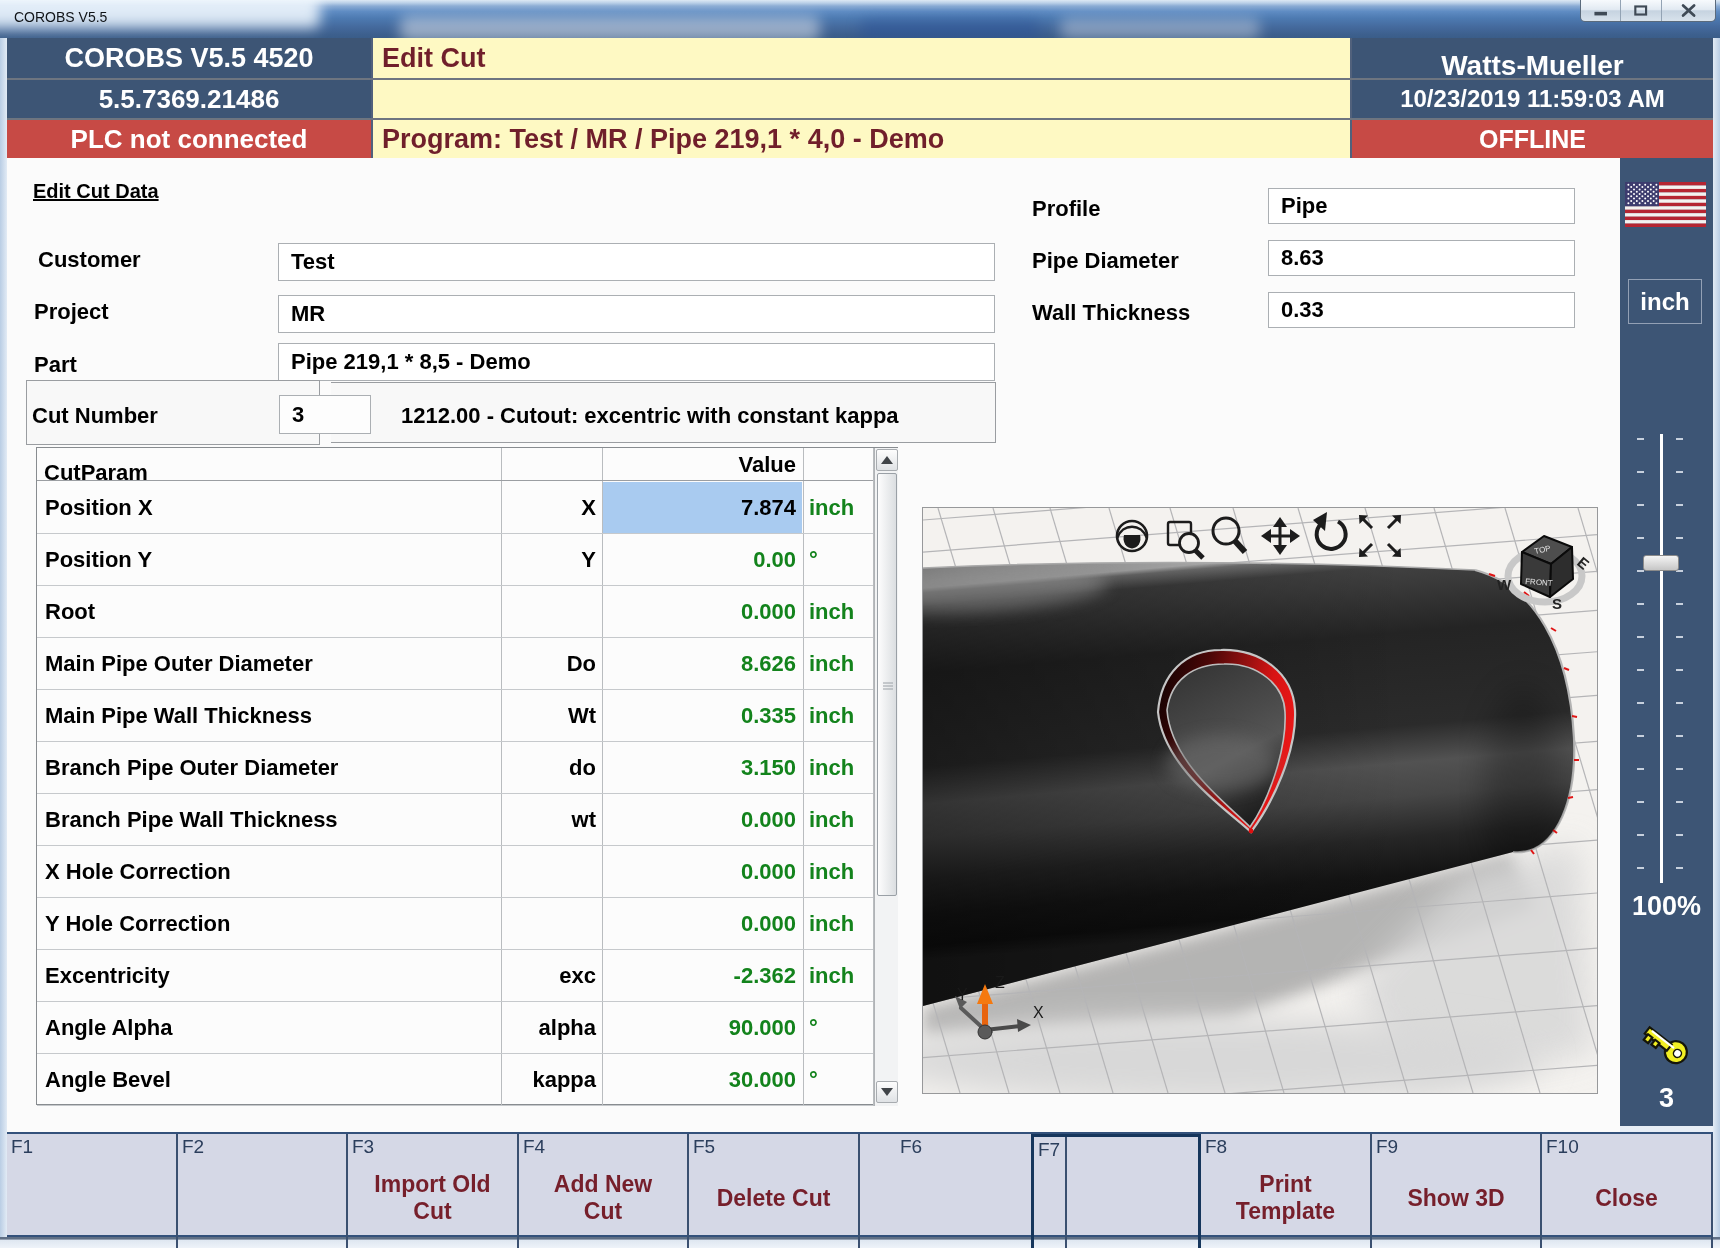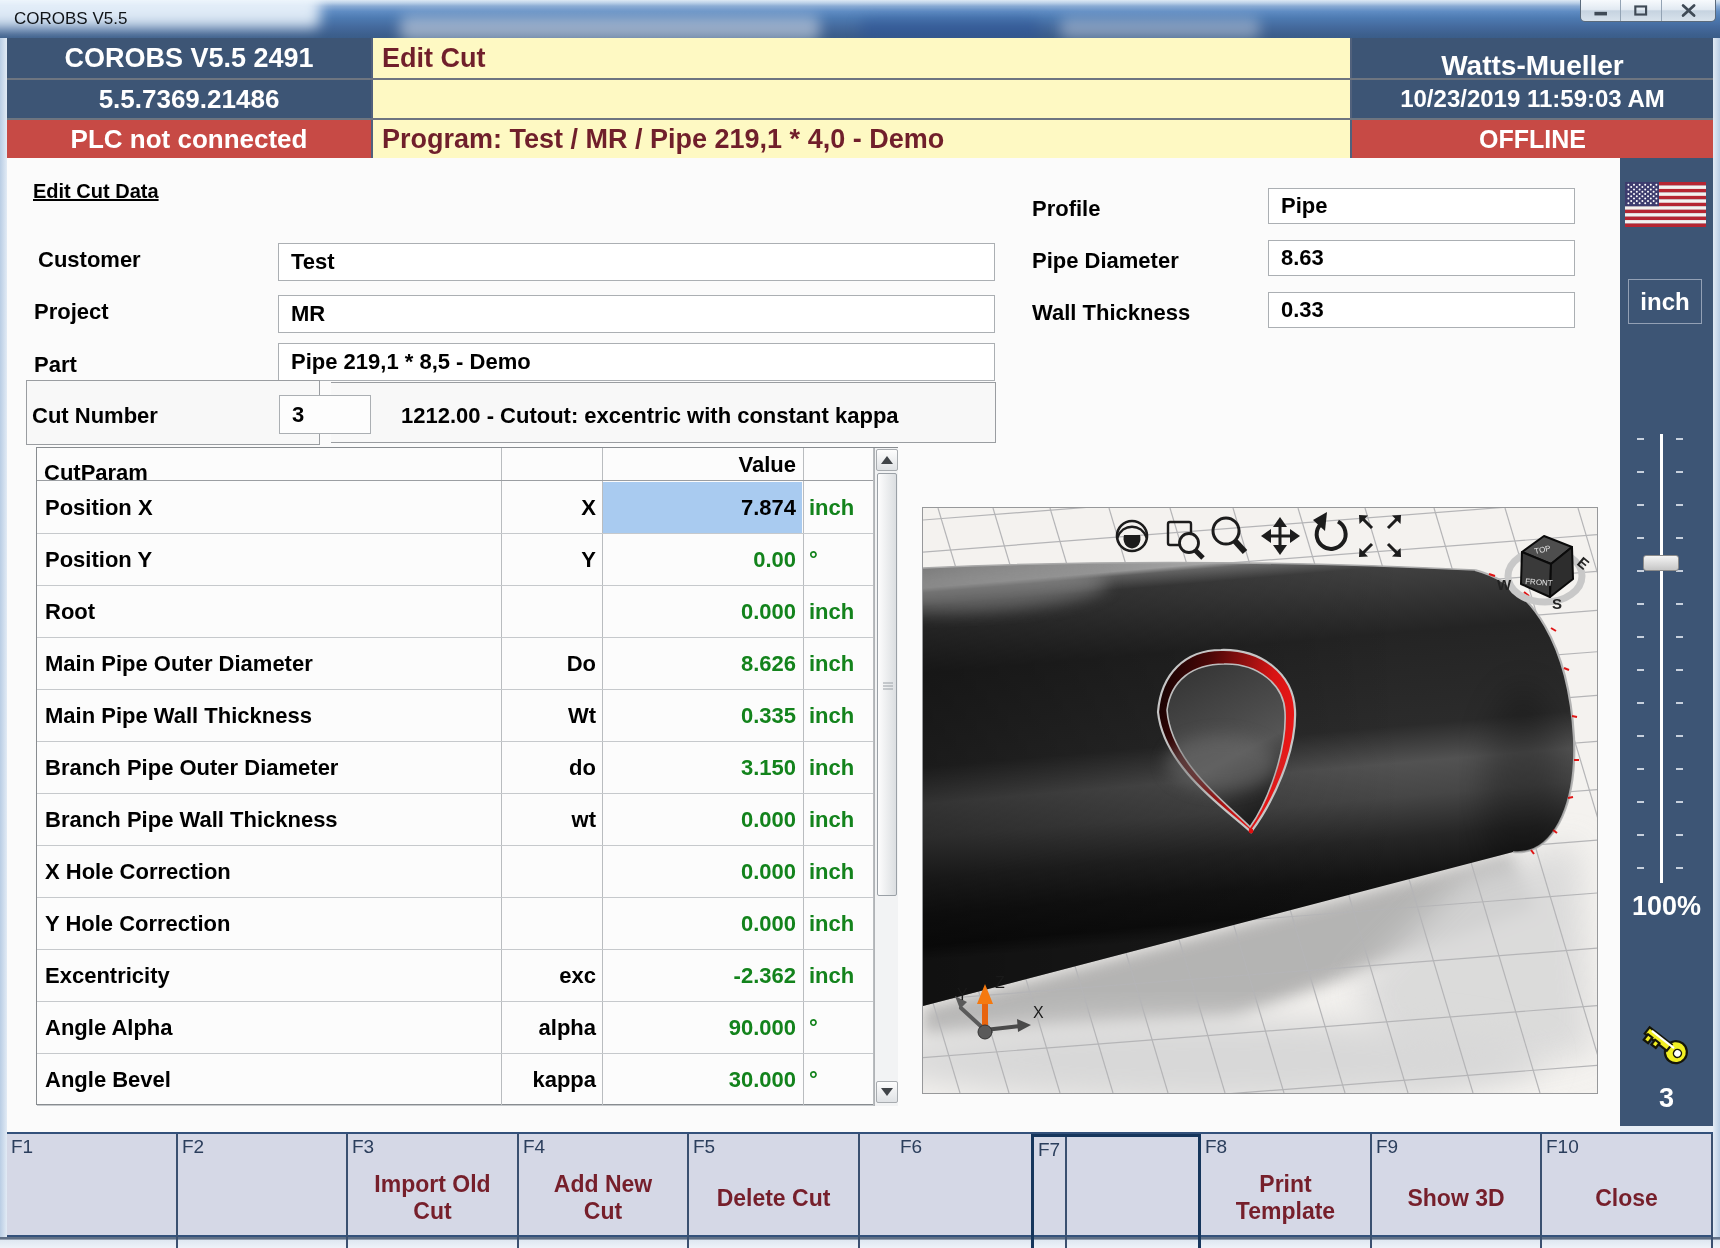--- a/index.html
+++ b/index.html
@@ -4,21 +4,21 @@
 <style>
   * { margin:0; padding:0; box-sizing:border-box; }
   html,body { width:1720px; height:1248px; font-family:"Liberation Sans", sans-serif; overflow:hidden; }
   body { position:relative; background:#e8eef6; }
   .abs { position:absolute; }
 
   
   #titlebar { left:0; top:0; width:1720px; height:38px;
     background:linear-gradient(180deg,#dde9f4 0%,#b9cfe7 8%,#8aabd4 16%,#5f8cc3 30%,#4d7ab1 48%,#44699c 72%,#3d608e 90%,#3a5d89 100%); overflow:hidden;}
   .blob { position:absolute; filter:blur(7px); border-radius:8px; }
-  #capt { left:14px; top:9px; font-size:17px; color:#101418; }
+  #capt { left:14px; top:9px; font-size:14px; color:#101418; }
   #winbtns { left:1580px; top:0px; width:136px; height:22px; display:flex;
     border:1px solid #5a6a7c; border-top:none; border-radius:0 0 5px 5px; overflow:hidden;
     background:linear-gradient(180deg,#f7fafd 0%,#e2eaf2 45%,#c6d3e0 52%,#d8e2ec 100%); }
   .wb { flex:1; position:relative; border-right:1px solid #93a3b4; }
   .wb:last-child { border-right:none; }
   #borL { left:0; top:38px; width:7px; height:1199px; background:linear-gradient(90deg,#b9cde4,#e2ebf5); }
   #borR { left:1713px; top:38px; width:7px; height:1199px; background:linear-gradient(270deg,#b9cde4,#e2ebf5); }
   #borB { left:0; top:1237px; width:1720px; height:11px; background:linear-gradient(180deg,#5f6f85 0%,#5f6f85 18%,#dfe7f1 30%,#eef3f9 100%); }
 
   
@@ -76,21 +76,21 @@
         <rect x="16" y="6" width="12" height="9" fill="none" stroke="#3f4a56" stroke-width="2.4"></rect>
       </svg></div>
   <div class="wb" style="flex:1.35;"><svg width="100%" height="100%" viewBox="0 0 58 21">
         <path d="M23 5 L35 16 M35 5 L23 16" stroke="#3f4a56" stroke-width="3" stroke-linecap="round"></path>
       </svg></div>
 </div>
 <div class="abs" id="borL"></div>
 <div class="abs" id="borR"></div>
 <div class="abs" id="borB"></div>
 
-<div class="hcell dkblue" style="left:7px;top:38px;width:364px;height:40px;font-weight:700;font-size:27px;">COROBS V5.5 2491</div>
+<div class="hcell dkblue" style="left:7px;top:38px;width:364px;height:40px;font-weight:700;font-size:27px;">COROBS V5.5 4520</div>
 <div class="hcell lav" style="left:371px;top:38px;width:981px;height:40px;font-weight:700;font-size:27px;">Edit Cut</div>
 <div class="hcell dkblue" style="left:1352px;top:38px;width:361px;height:56px;font-weight:700;font-size:28px;">Watts-Mueller</div>
 <div class="hsep" style="top:78px;"></div>
 <div class="hcell dkblue" style="left:7px;top:80px;width:364px;height:38px;font-weight:700;font-size:26px;">5.5.7369.21486</div>
 <div class="hcell lav" style="left:371px;top:80px;width:981px;height:38px;"></div>
 <div class="hcell dkblue" style="left:1352px;top:80px;width:361px;height:38px;font-weight:700;font-size:24px;">10/23/2019 11:59:03 AM</div>
 <div class="hsep" style="top:118px;"></div>
 <div class="hcell red" style="left:7px;top:120px;width:364px;height:38px;font-weight:700;font-size:26px;">PLC not connected</div>
 <div class="hcell lav" style="left:371px;top:120px;width:981px;height:38px;font-weight:700;font-size:27px;">Program: Test / MR / Pipe 219,1 * 4,0 - Demo</div>
 <div class="hcell red" style="left:1352px;top:120px;width:361px;height:38px;font-weight:700;font-size:25px;">OFFLINE</div>

